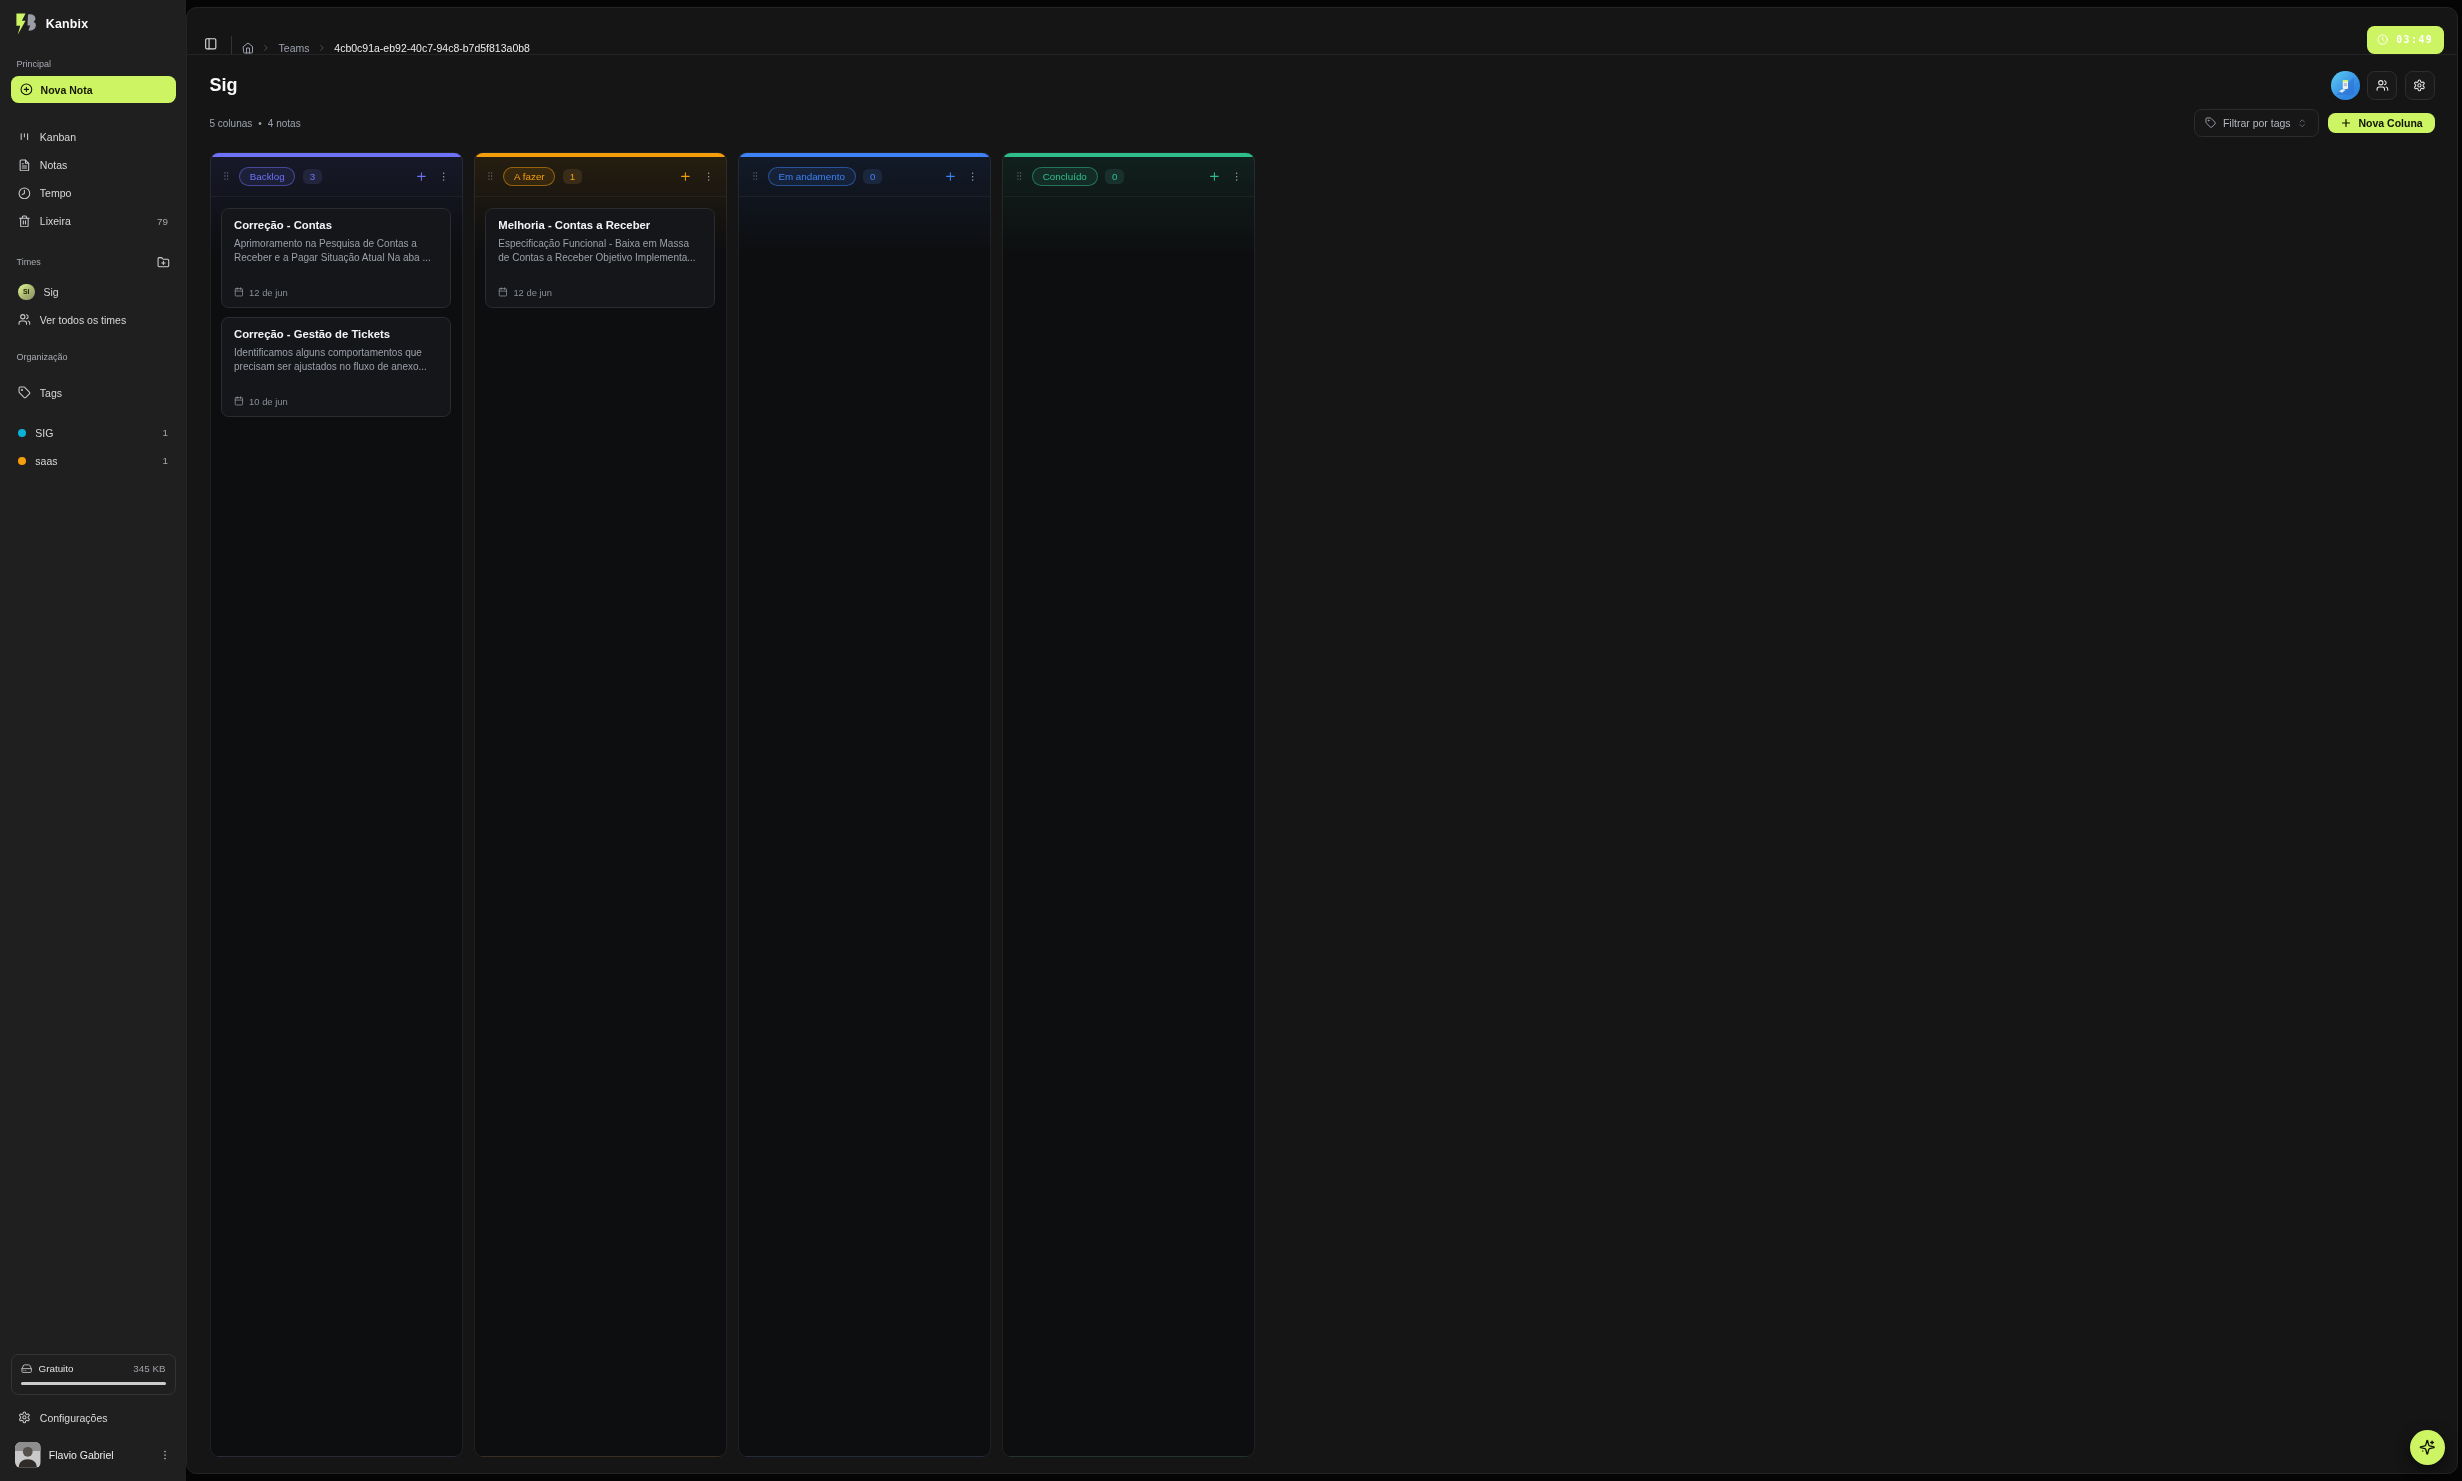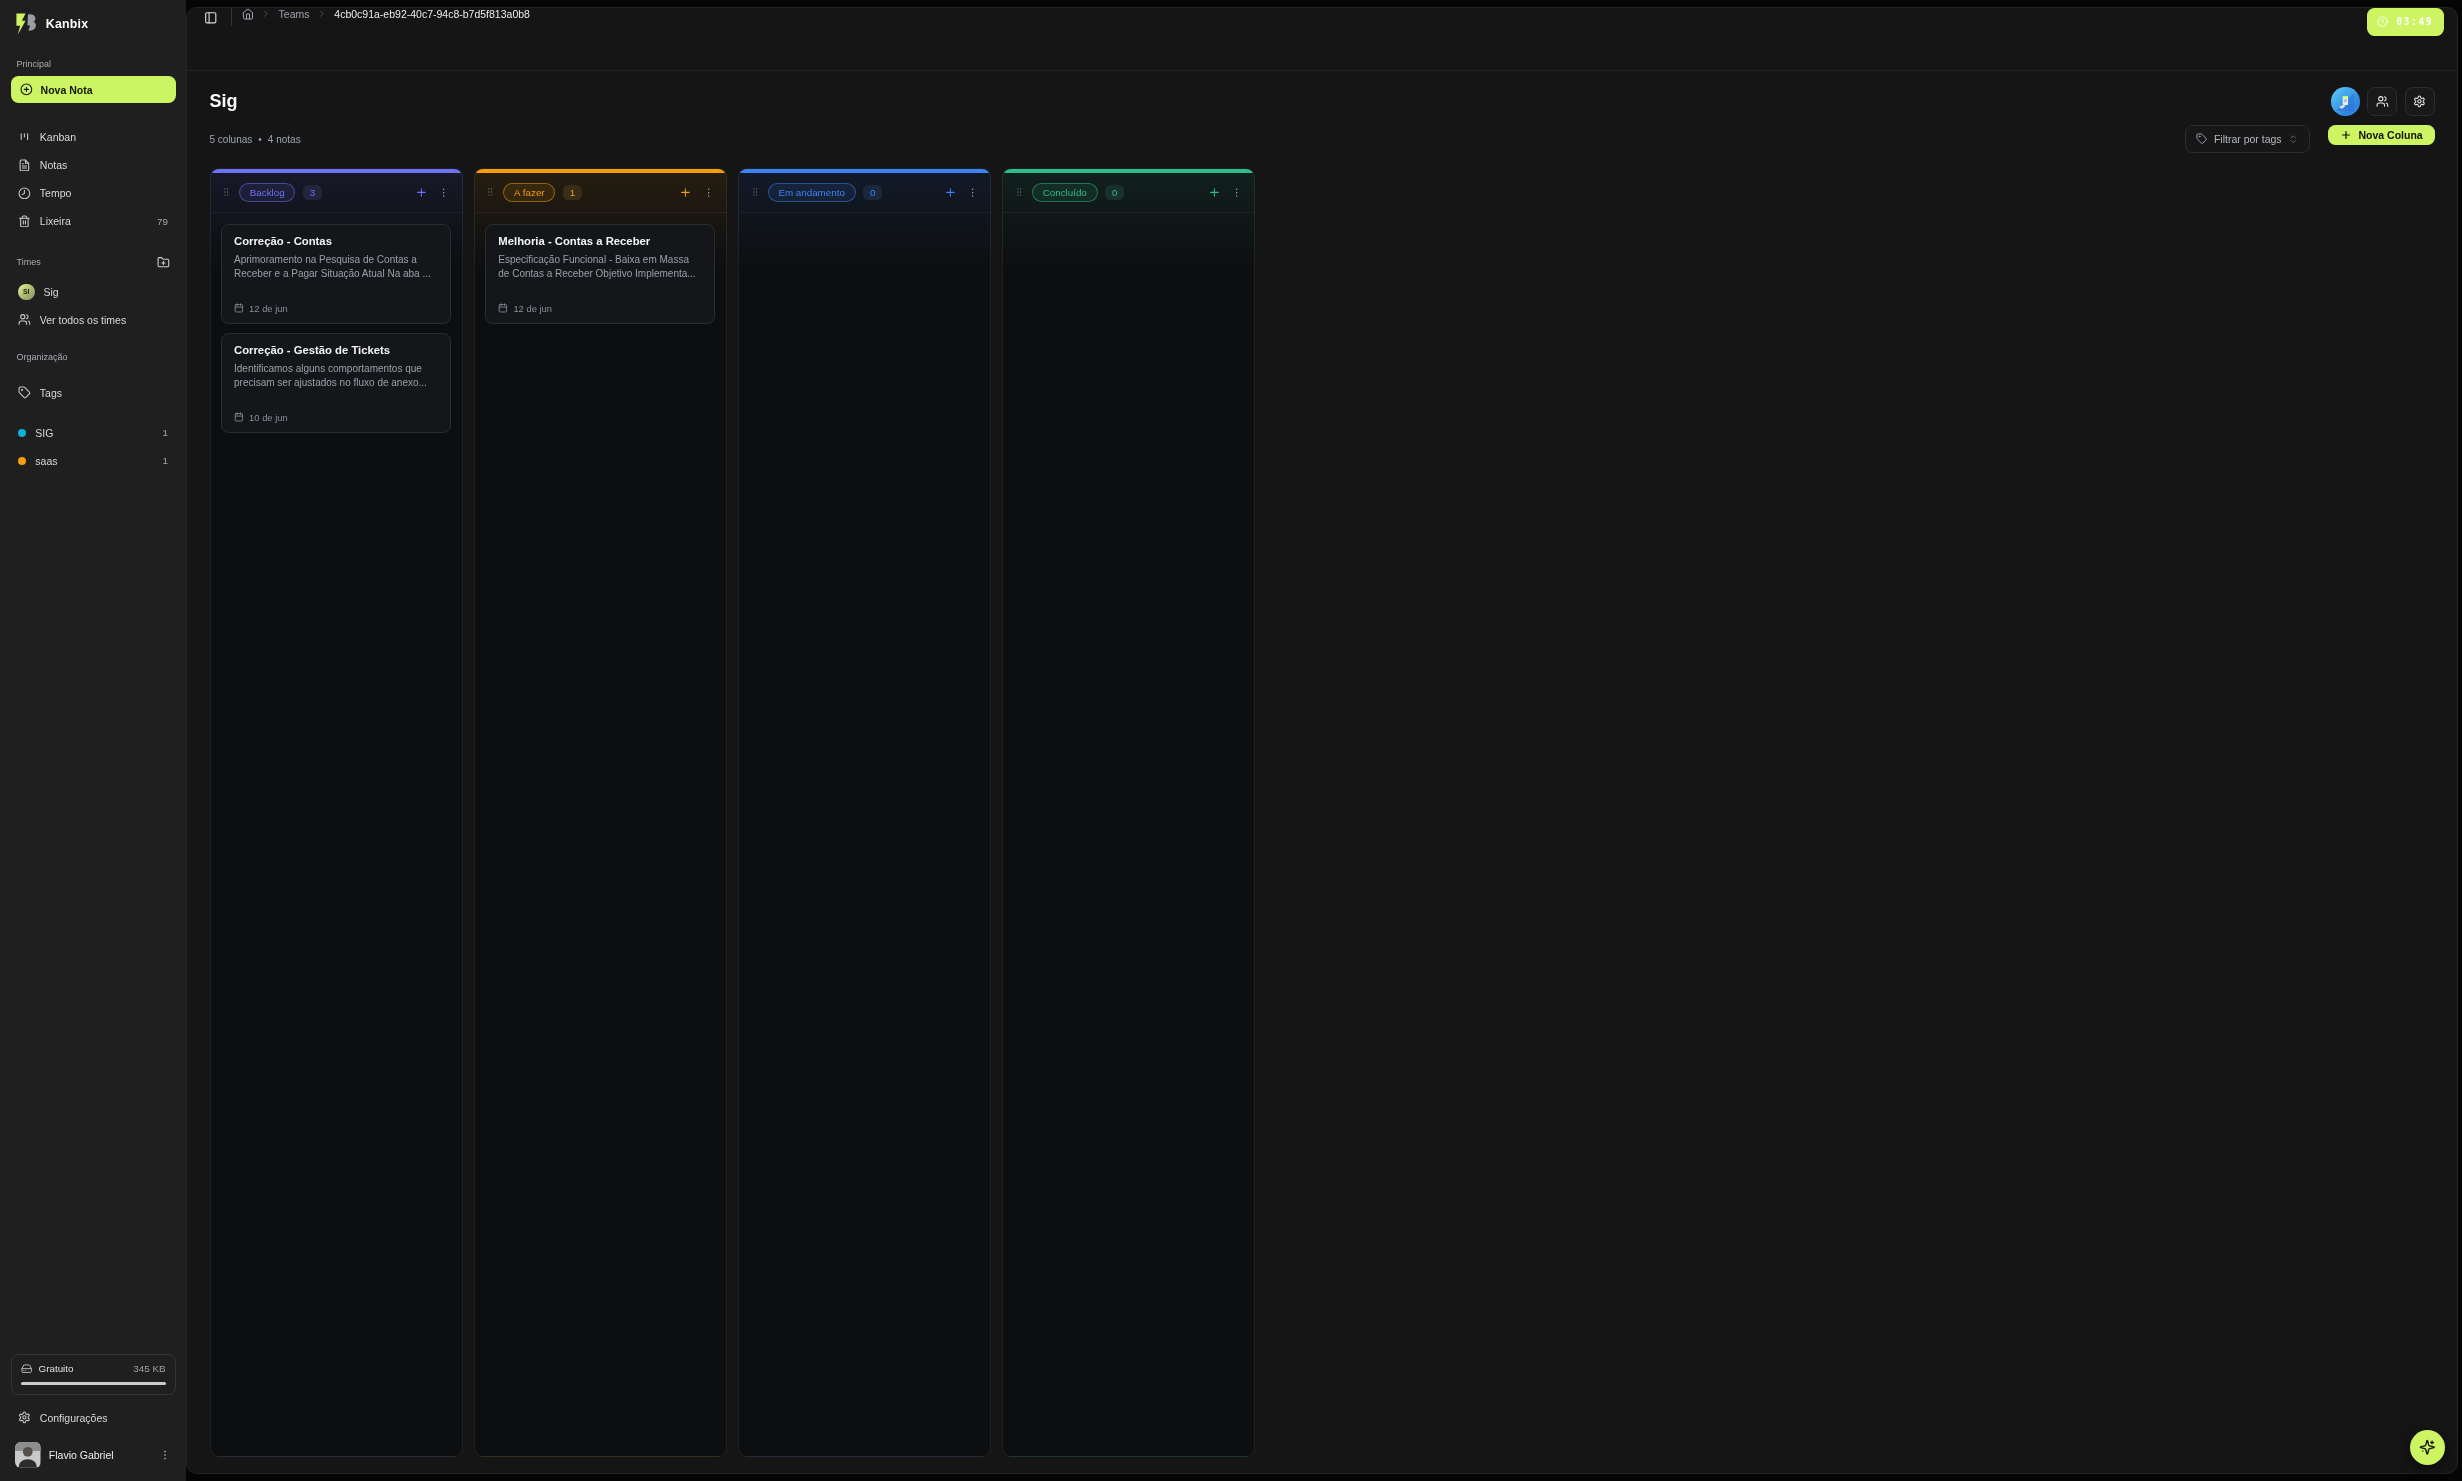--- a/index.html
+++ b/index.html
@@ -38,21 +38,21 @@
   .plan-usage { margin-left:auto; font-size:9.8px; color:#9da1a7; }
   .plan-bar { margin-top:7.5px; height:3px; border-radius:2.3px; background:#caccce; }
   .settings-item { margin-top:9px; }
   .user-row { margin-top:7.5px; display:flex; align-items:center; gap:8.3px; padding:3px 4.5px; border-radius:7.5px; }
   .user-name { font-size:10.5px; color:#ececec; }
   .user-menu { margin-left:auto; background:none; border:none; color:#b5b5b5; cursor:pointer; }
 
   
   .main { position:absolute; left:186px; top:6.8px; right:3.8px; bottom:6.8px; background:#151515;
     border:0.8px solid #242424; border-radius:10.5px; overflow:hidden; display:flex; flex-direction:column; }
-  .topbar { height:63px; flex:none; border-bottom:0.8px solid #242424; display:flex; align-items:flex-start; padding:0 13.5px; }
+  .topbar { height:47px; flex:none; border-bottom:0.8px solid #242424; display:flex; align-items:flex-end; padding:0 13.5px; }
   .tb-toggle { background:none; border:none; color:#dcdcdc; cursor:pointer; padding:3px; }
   .tb-divider { width:0.8px; height:18px; background:#343434; margin:0 10.5px; }
   .crumb { display:flex; align-items:center; gap:7.5px; }
   .crumb .home { color:#9ca3af; cursor:pointer; }
   .crumb .chev { color:#575c63; }
   .crumb-teams { font-size:10.5px; color:#9ca3af; cursor:pointer; }
   .crumb-id { font-size:10.5px; color:#ececec; }
   .timer { margin-left:auto; background:var(--accent); border-radius:7.5px; height:28px;
     display:flex; align-items:center; gap:7.5px; padding:0 10.5px; }
   .timer-text { font-family:"DejaVu Sans Mono","Liberation Mono",monospace; font-size:9.8px;
@@ -61,21 +61,21 @@
   .board { flex:1; min-height:0; display:flex; flex-direction:column; padding:0 22.5px; }
   .title-row { margin-top:16.5px; display:flex; align-items:center; justify-content:space-between; }
   .board-title { font-size:18px; font-weight:bold; color:#fafafa; }
   .title-actions { display:flex; align-items:center; gap:7.5px; }
   .board-avatar { width:28.5px; height:28.5px; border-radius:50%; overflow:hidden;
     background:linear-gradient(135deg,#5ecdf4 0%,#2f87e1 70%); display:flex; align-items:center; justify-content:center; cursor:pointer; }
   .sq-btn { width:30px; height:28.5px; border-radius:7.5px; border:0.8px solid #2e2e2e; background:#191919;
     color:#e6e6e6; display:flex; align-items:center; justify-content:center; cursor:pointer; }
   .meta-row { margin-top:9px; display:flex; align-items:center; justify-content:space-between; }
   .meta-text { font-size:10px; color:#9ca3af; display:flex; gap:6px; align-items:center; }
-  .meta-actions { display:flex; gap:18px; }
+  .meta-actions { display:flex; align-items:center; gap:9px; }
   .filter-select { height:28.5px; border-radius:7.5px; border:0.8px solid #2d2d2d; background:#171717;
     display:flex; align-items:center; gap:6.8px; padding:0 9.8px; cursor:pointer; }
   .filter-select .lbl { font-size:10.5px; color:#b4b9c0; }
   .btn-newcol { height:20px; border-radius:7.5px; background:var(--accent); border:none;
     display:flex; align-items:center; gap:6.8px; padding:0 12px; font-size:10.5px; font-weight:bold;
     color:#101202; cursor:pointer; }
 
   .columns { margin-top:15px; margin-bottom:16.5px; flex:1; min-height:0; display:flex; gap:11.3px; }
   .col { flex:0 0 253px; border-radius:9px; border:0.8px solid rgba(255,255,255,0.08);
     background:#0d0e10; display:flex; flex-direction:column; overflow:hidden; }

